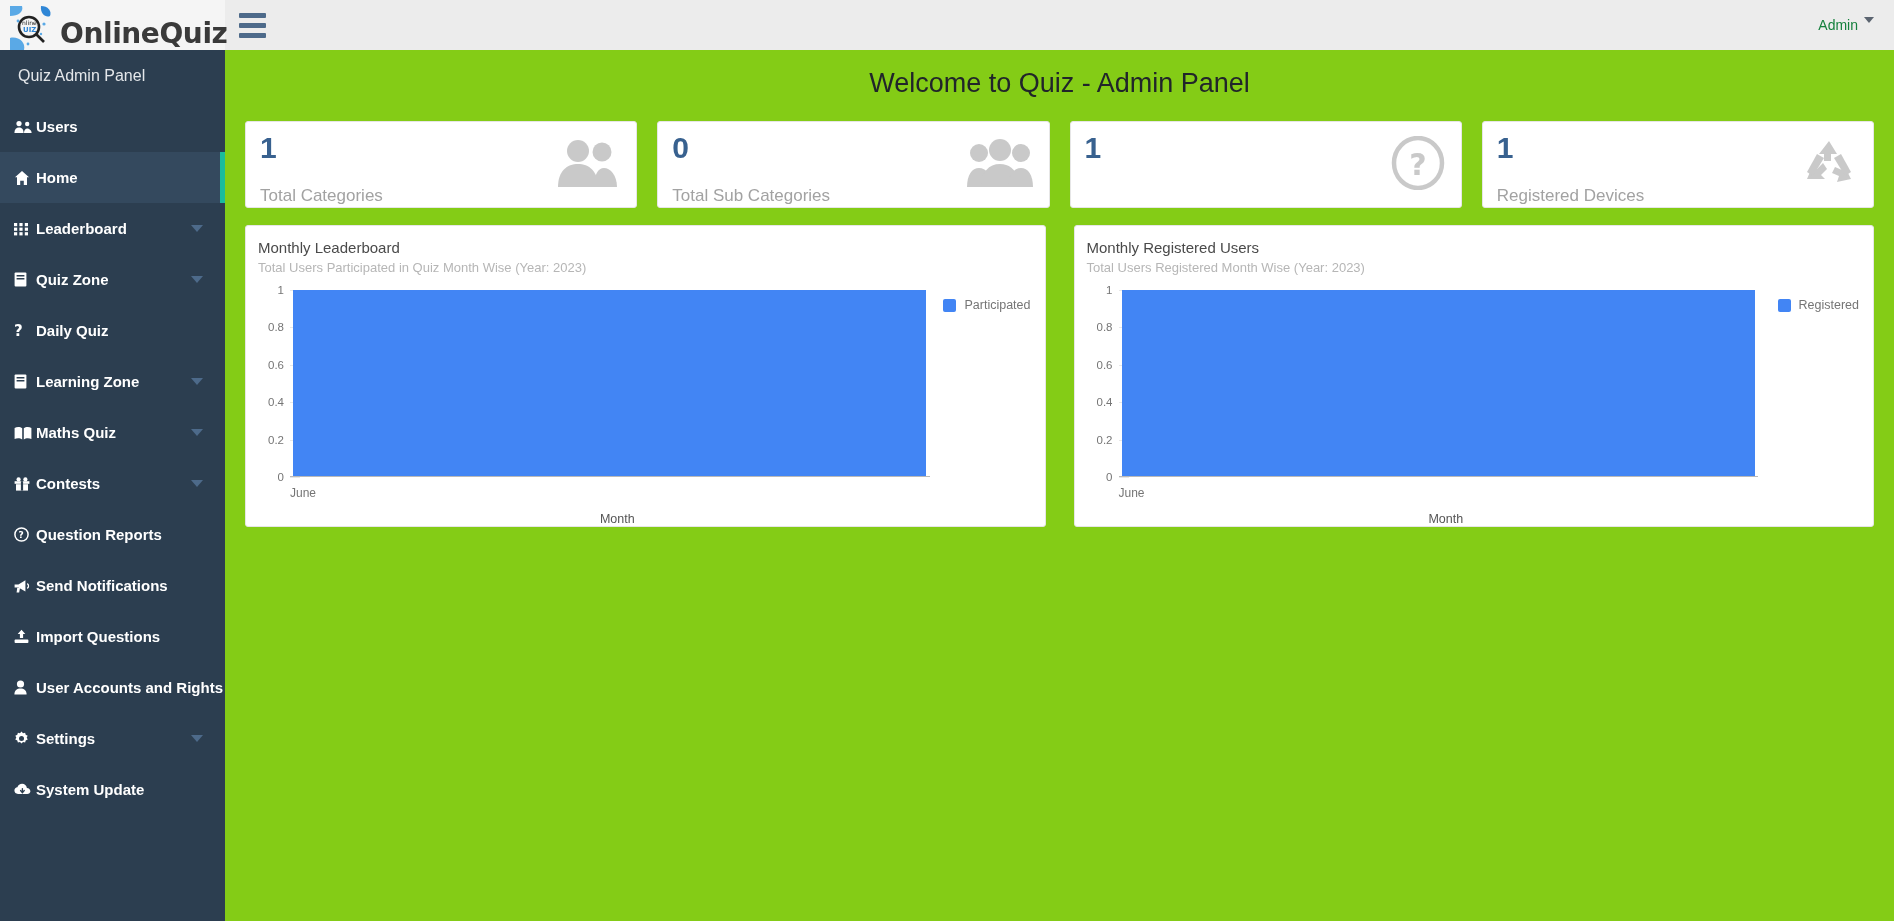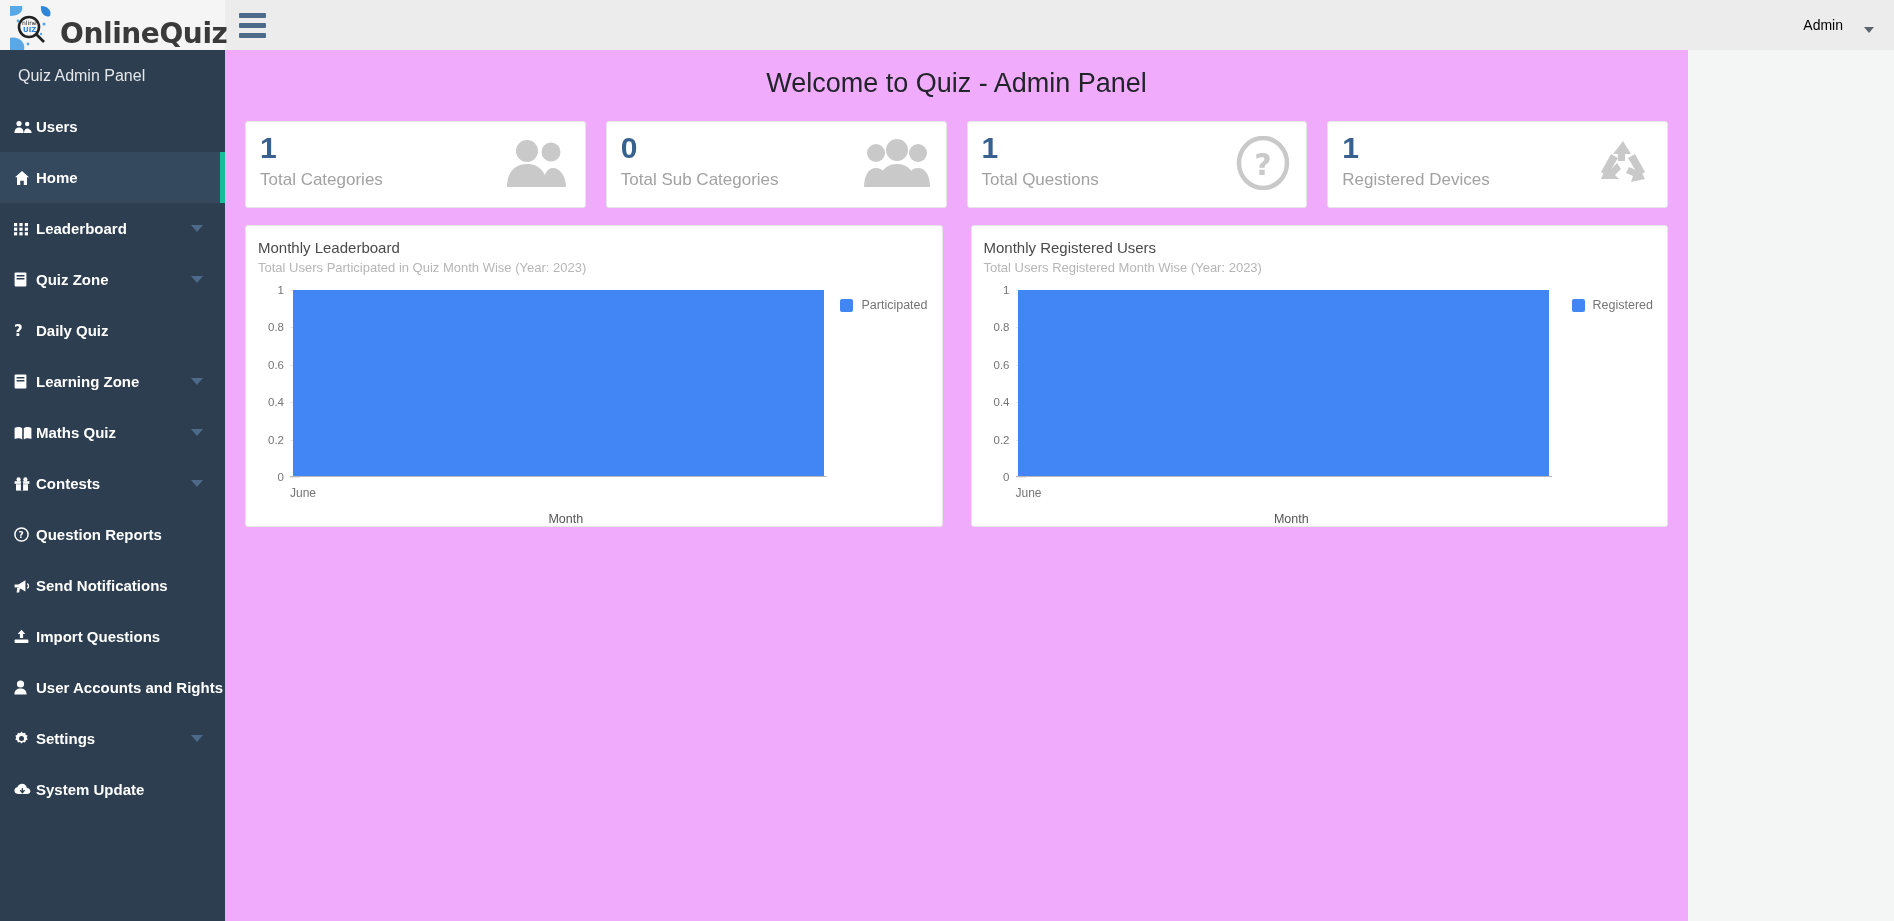--- a/index.html
+++ b/index.html
@@ -22,22 +22,22 @@
   #brand-text {
     font-size: 28px; font-weight: bold; color: #3a3a3a; letter-spacing: -0.4px;
     font-family: "DejaVu Sans", sans-serif;
   }
   #hamburger {
     width: 54px; height: 50px; display: flex; flex-direction: column;
     justify-content: center; align-items: center; gap: 5px; cursor: pointer;
   }
   #hamburger span { display: block; width: 27px; height: 5px; background: #4d6a8a; border-radius: 1px; }
   #admin-menu {
-    margin-left: auto; margin-right: 20px; font-size: 14px; color: #000000;
-    display: flex; align-items: flex-end; gap: 21px; cursor: pointer;
+    margin-left: auto; margin-right: 20px; font-size: 14px; color: #15803d;
+    display: flex; align-items: flex-start; gap: 6px; cursor: pointer;
   }
   .caret-down { width:0;height:0;border-left:5px solid transparent;border-right:5px solid transparent;border-top:6px solid #5b6470; }
 
   
   #sidebar {
     position: absolute; top: 50px; left: 0; width: 225px; height: 871px;
     background: #2c3e50; overflow: hidden;
   }
   #sidebar-header {
     height: 51px; display: flex; align-items: center; padding-left: 18px;
@@ -57,36 +57,36 @@
     width: 22px; display: inline-flex; justify-content: flex-start; align-items: center;
     font-size: 15px; flex: none; color: #ffffff;
   }
   .nav-label { white-space: nowrap; }
   .nav-caret {
     position: absolute; right: 22px; width:0;height:0;
     border-left:6px solid transparent;border-right:6px solid transparent;border-top:7px solid #4d6a8a;
   }
 
   
-  #main { position: absolute; top: 50px; left: 225px; width: 1463px; height: 871px; background: #f0abfc; }
+  #main { position: absolute; top: 50px; left: 225px; width: 1669px; height: 871px; background: #84cc16; }
   #page-title {
     text-align: center; font-size: 27px; color: #21252a; font-weight: 400;
     padding-top: 18px; font-family: "Liberation Sans", sans-serif;
   }
 
   #cards-row { display: flex; gap: 20px; padding: 22px 20px 0 20px; }
   .stat-card {
     flex: 1; height: 87px; background: #ffffff; border: 1px solid #e6e6e6;
     border-radius: 3px; position: relative; padding: 10px 14px;
   }
   .stat-value {
     font-size: 30px; font-weight: bold; color: #38618f;
     font-family: "Liberation Sans", sans-serif; line-height: 1.05;
   }
-  .stat-label { font-size: 17px; color: #a2a2a2; margin-top: 6px; }
+  .stat-label { font-size: 17px; color: #a2a2a2; margin-top: 22px; }
   .stat-icon {
     position: absolute; right: 16px; top: 50%; transform: translateY(-50%);
     color: #bfbfbf; opacity: 0.9;
   }
 
   #charts-row { display: flex; gap: 28px; padding: 17px 20px 0 20px; }
   .chart-card {
     flex: 1; height: 302px; background: #ffffff; border: 1px solid #e6e6e6;
     border-radius: 3px; padding: 13px 10px 0 10px; position: relative;
   }
@@ -367,21 +367,20 @@
               <circle cx="33" cy="12" r="11" fill="#c4c4c4"></circle>
               <circle cx="54" cy="15" r="9" fill="#c4c4c4"></circle>
               <path d="M0 49 C0 37 5 30 12 30 S25 37 25 49 Z" fill="#c4c4c4"></path>
               <path d="M14 49 C14 34 22 26 33 26 S52 34 52 49 Z" fill="#c4c4c4"></path>
               <path d="M41 49 C41 37 47 30 54 30 S66 37 66 49 Z" fill="#c4c4c4"></path>
             </svg>
           </span></div>
       </div>
       <div class="stat-card">
         <div class="stat-value">1</div>
-        <div class="stat-label">Total Questions</div>
         <div class="stat-icon"><span style="display: inline-flex; align-items: center;">
             <svg width="54" height="54" viewBox="0 0 54 54">
               <ellipse cx="27" cy="27" rx="24" ry="25" fill="none" stroke="#c4c4c4" stroke-width="4.5"></ellipse>
               <text x="27" y="39" font-size="30" fill="#c4c4c4" font-family="DejaVu Sans, sans-serif" text-anchor="middle" font-weight="bold">?</text>
             </svg>
           </span></div>
       </div>
       <div class="stat-card">
         <div class="stat-value">1</div>
         <div class="stat-label">Registered Devices</div>

